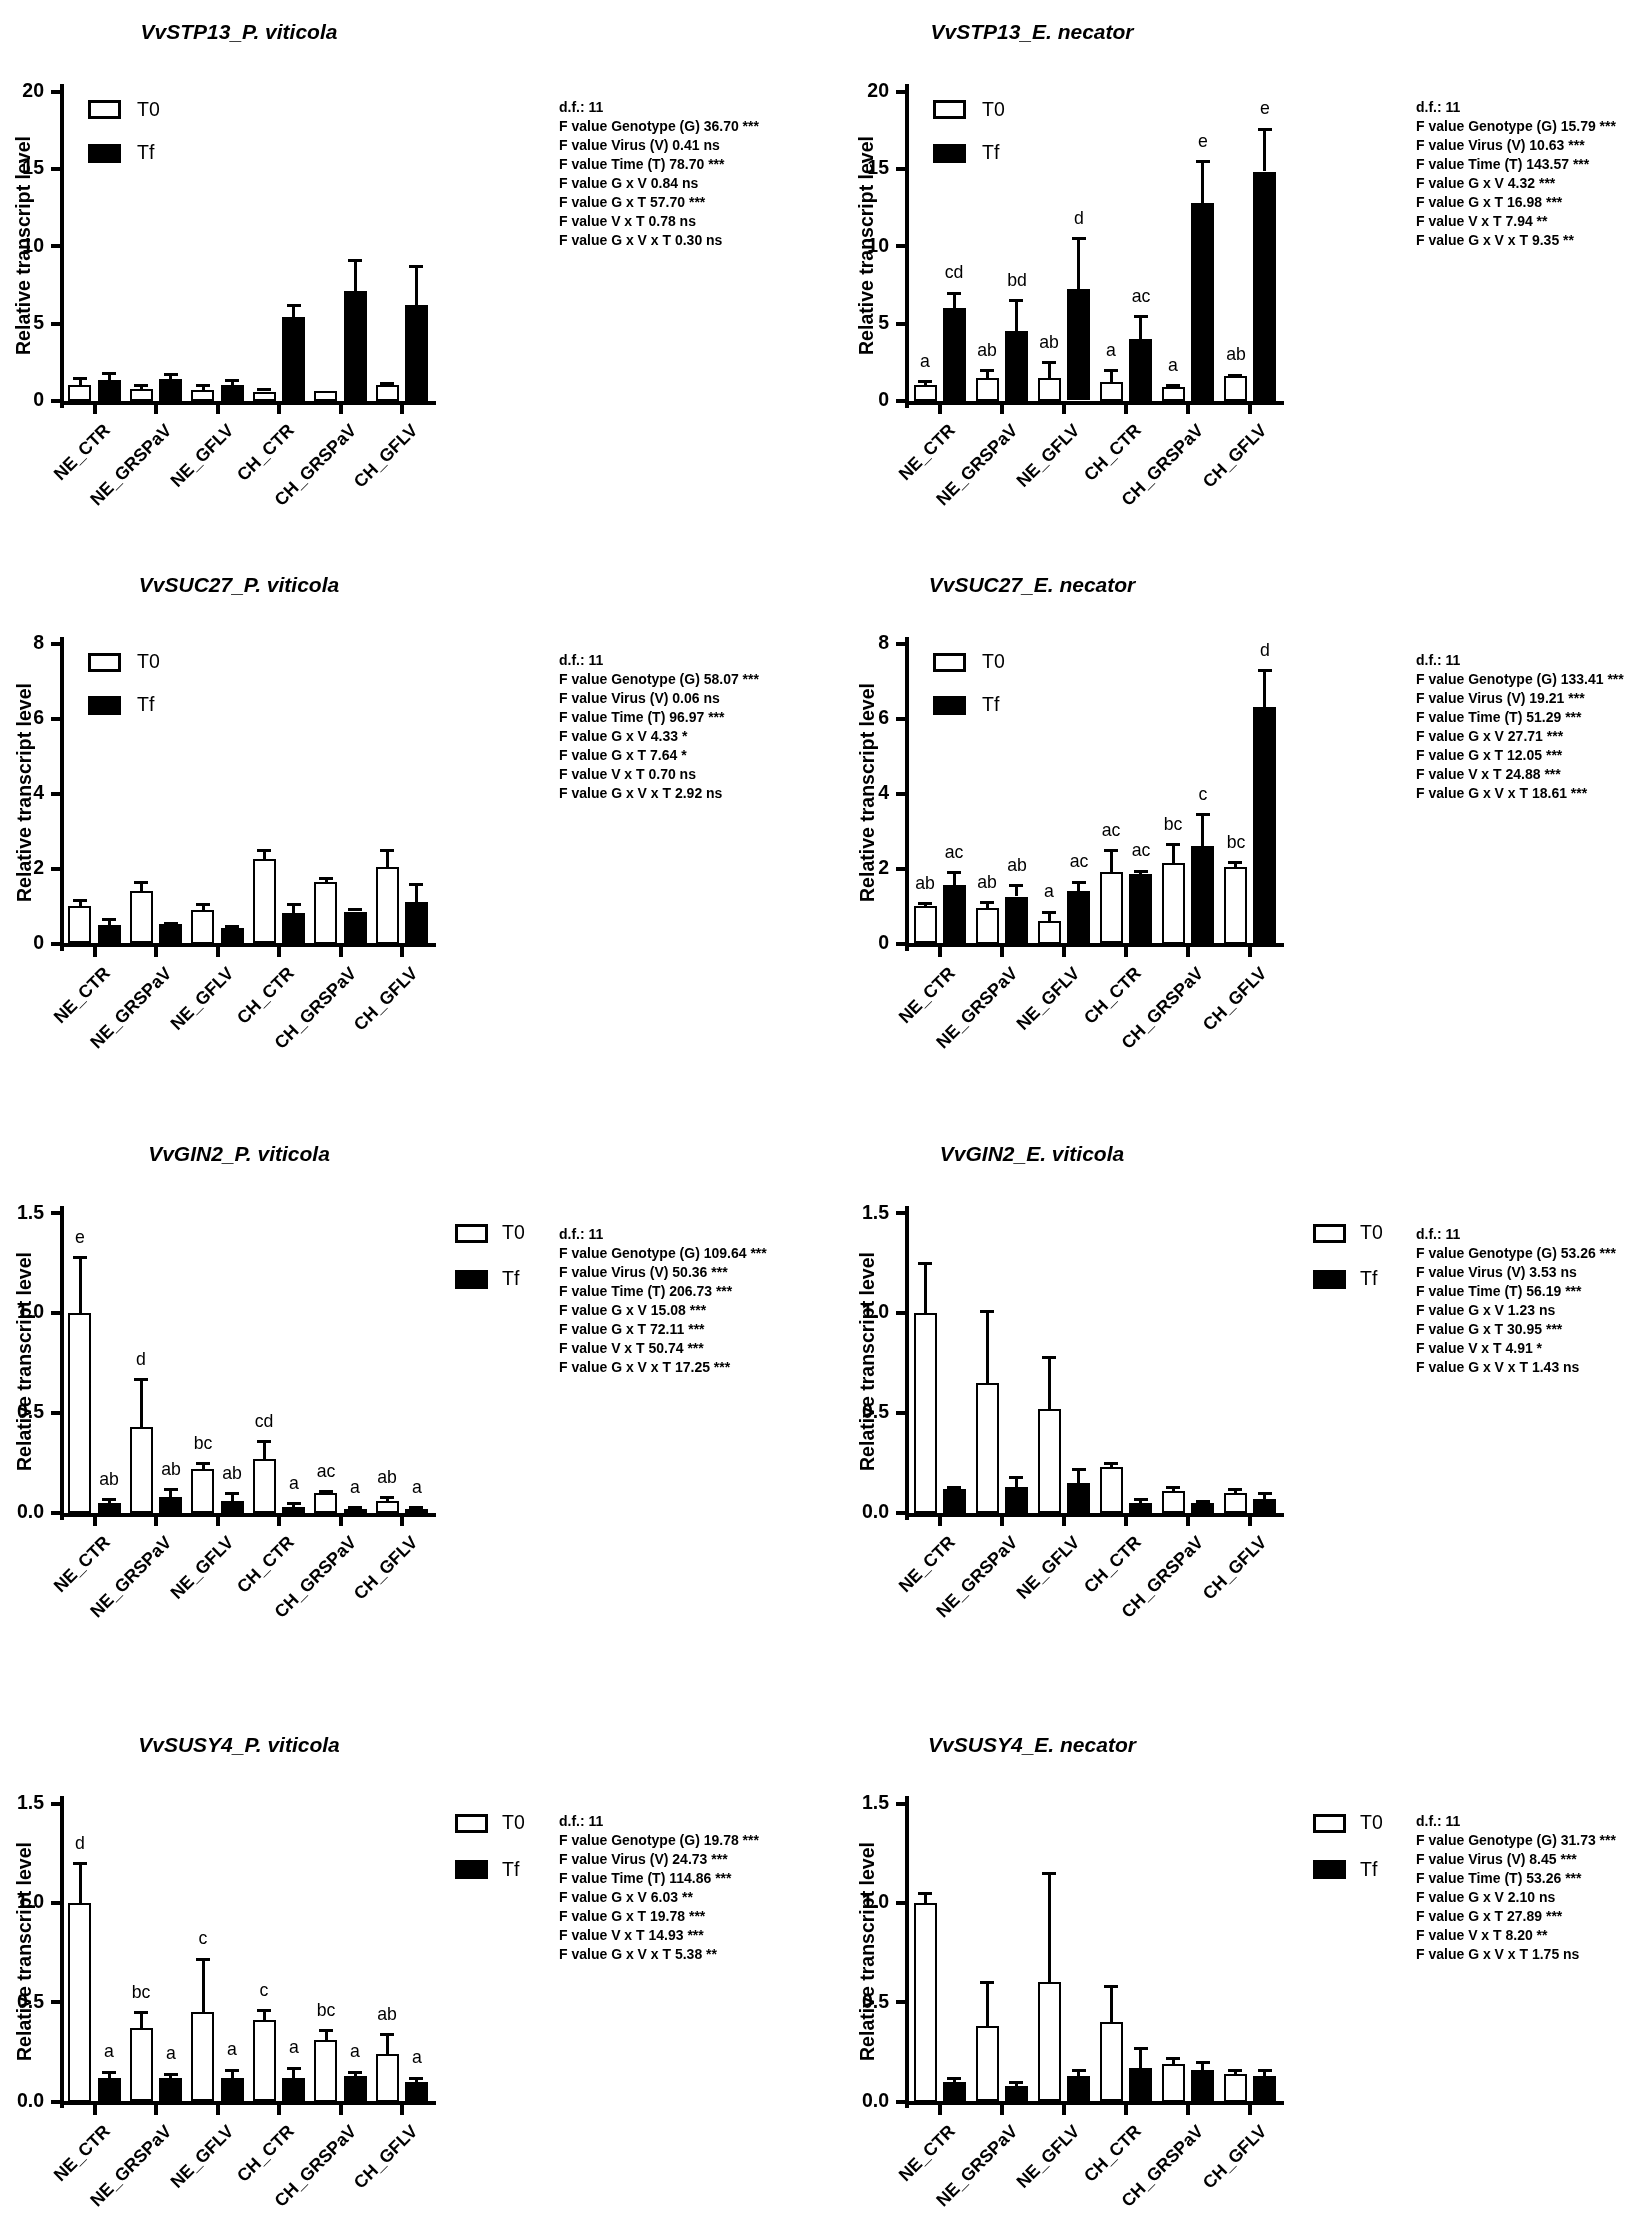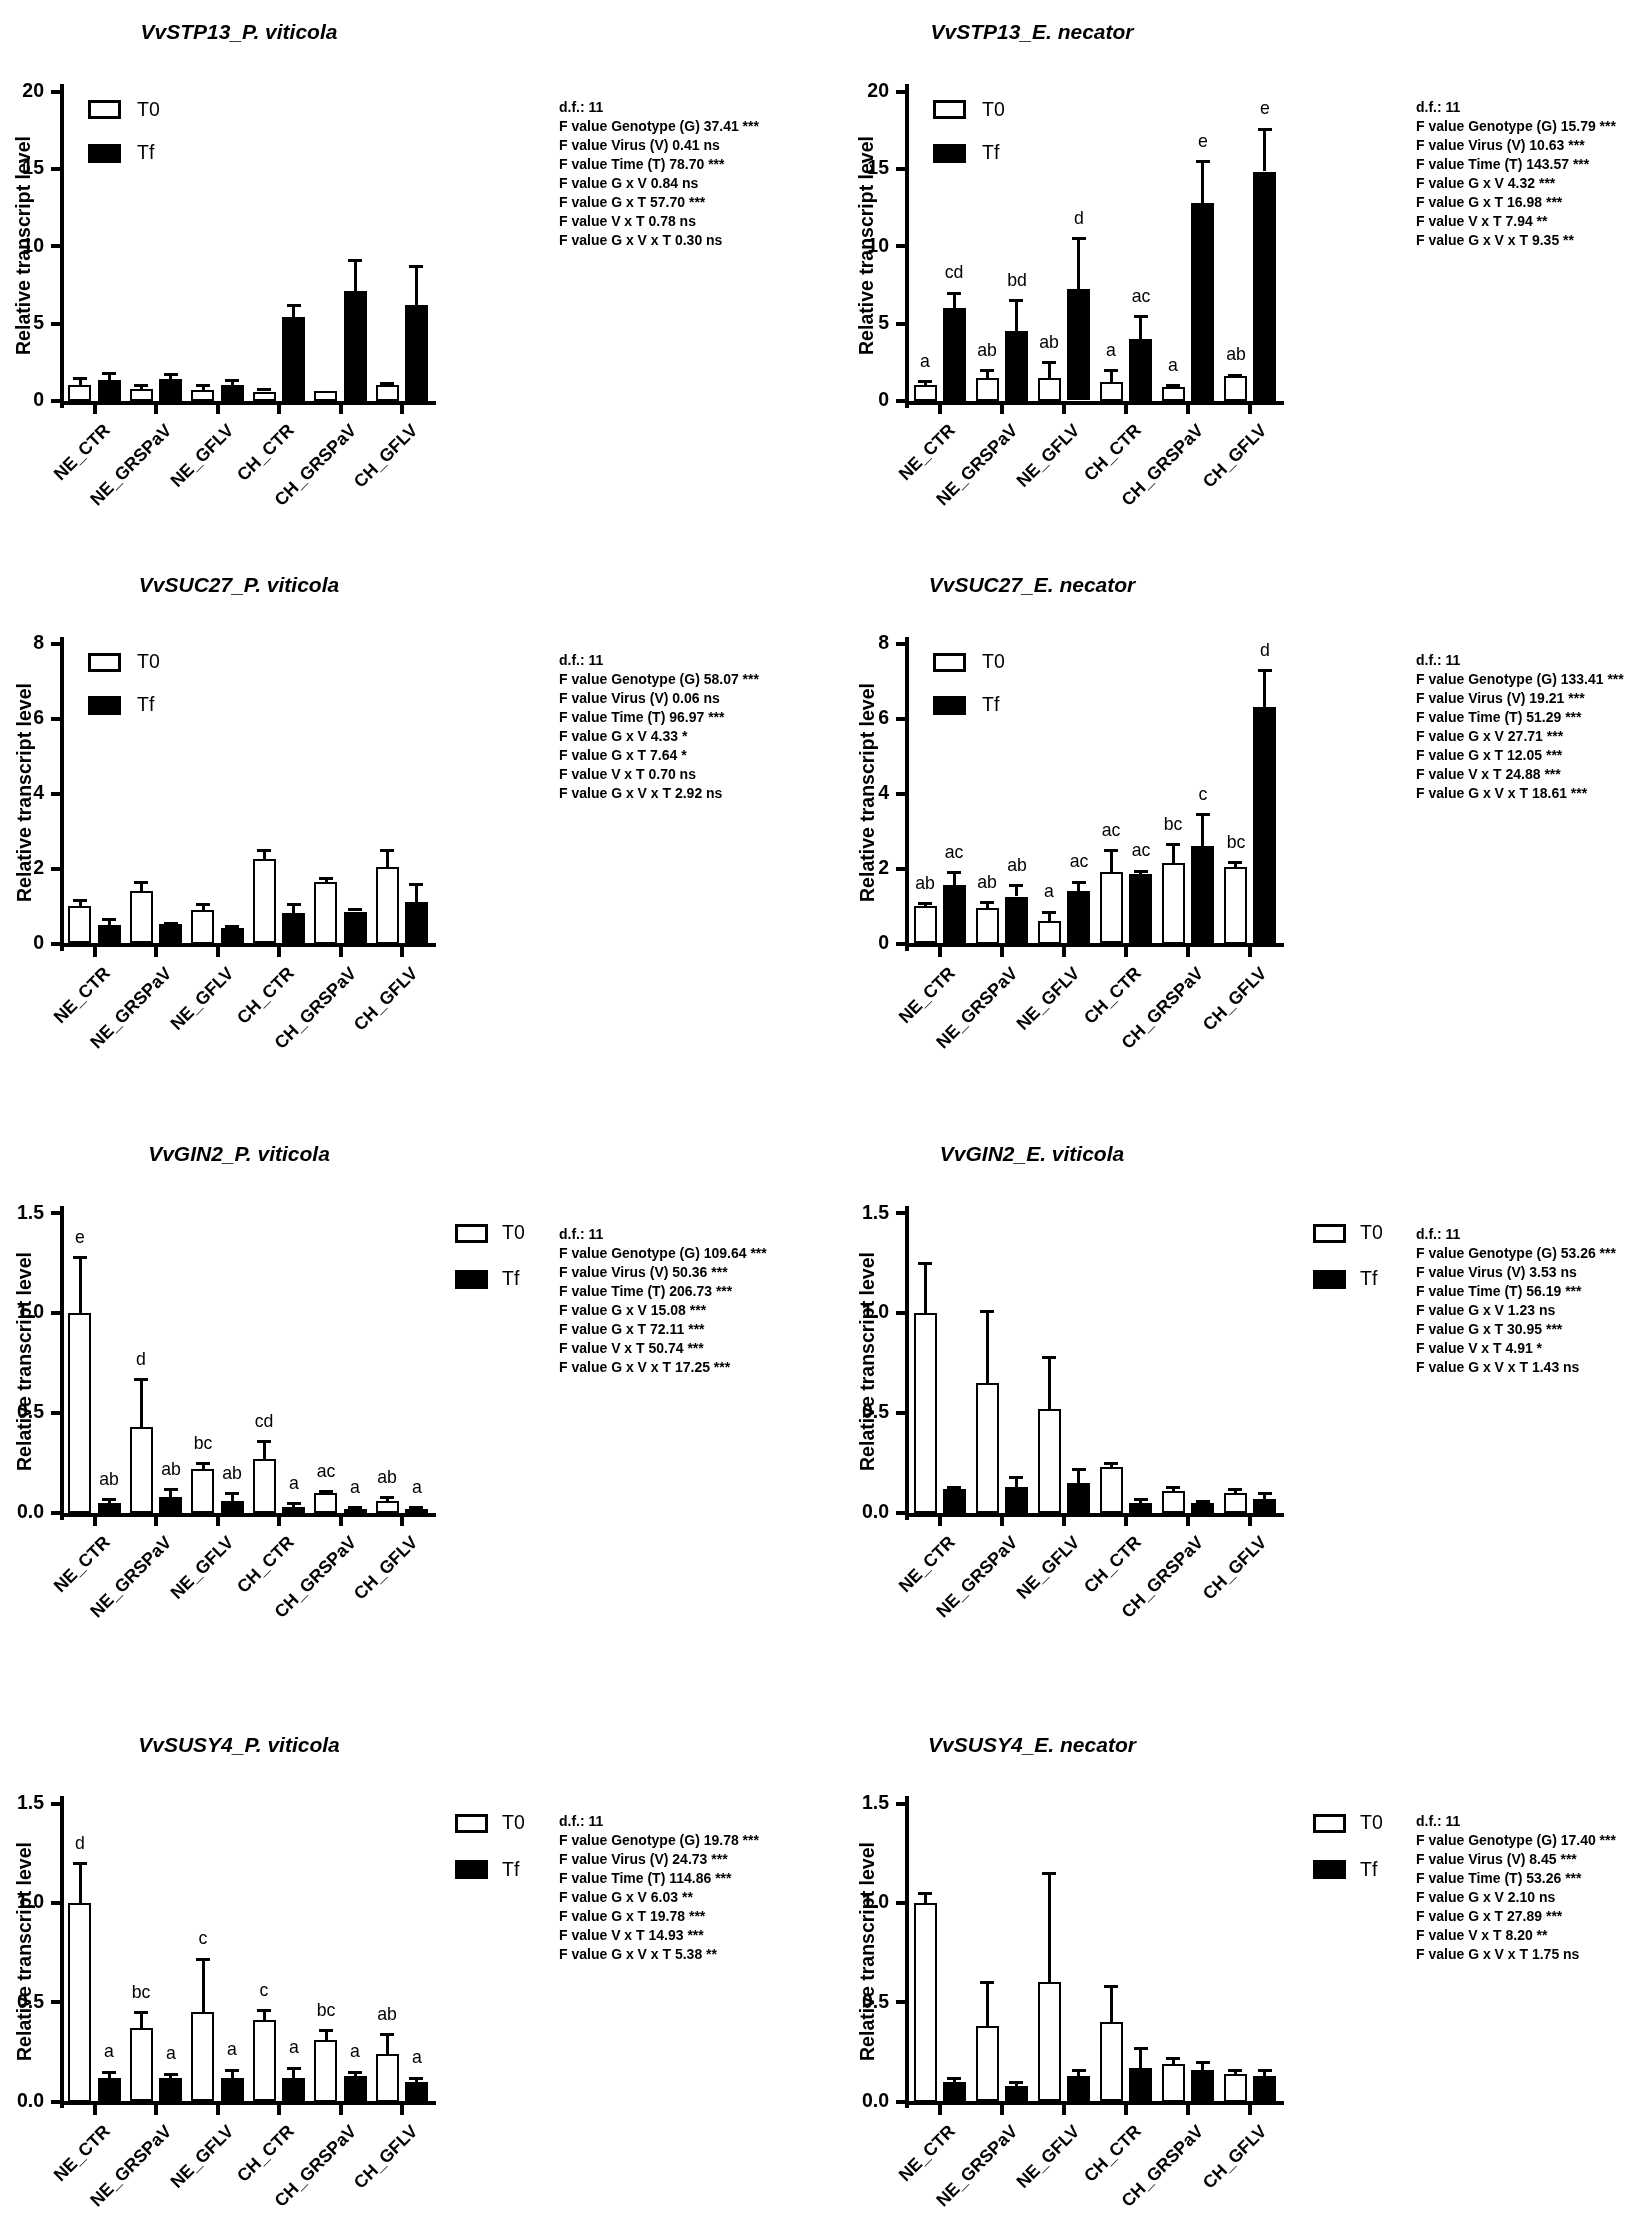--- a/index.html
+++ b/index.html
@@ -98,21 +98,21 @@
       <div class="err" style="left: 380px; top: 366px; width: 14px; height: 2.7px;"></div>
       <div class="bar black" style="left: 405px; top: 289px; width: 23px; height: 96px;"></div>
       <div class="err" style="left: 415px; top: 250px; width: 2.7px; height: 39px;"></div>
       <div class="err" style="left: 409px; top: 249px; width: 14px; height: 2.7px;"></div>
       <div class="bar white" style="left: 88px; top: 84px; width: 33px; height: 18.6px; border-width: 3.5px;"></div>
       <div class="t leg" style="left: 137px; top: 82px;">T0</div>
       <div class="bar black" style="left: 88px; top: 128px; width: 33px; height: 18.6px;"></div>
       <div class="t leg" style="left: 137px; top: 125px;">Tf</div>
       <div class="stats" style="position: absolute; left: 559px; top: 82px;">
         <div>d.f.: 11</div>
-        <div>F value Genotype (G) 37.41 ***</div>
+        <div>F value Genotype (G) 36.70 ***</div>
         <div>F value Virus (V) 0.41 ns</div>
         <div>F value Time (T) 78.70 ***</div>
         <div>F value G x V 0.84 ns</div>
         <div>F value G x T 57.70 ***</div>
         <div>F value V x T 0.78 ns</div>
         <div>F value G x V x T 0.30 ns</div>
       </div>
     </div>
     <div class="panel">
       <div class="t title" style="left: 1032px; top: 3.5px;">VvSTP13_E. necator</div>
@@ -768,21 +768,21 @@
       <div class="err" style="left: 1228px; top: 2053px; width: 14px; height: 2.7px;"></div>
       <div class="bar black" style="left: 1253px; top: 2060px; width: 23px; height: 26px;"></div>
       <div class="err" style="left: 1263px; top: 2054px; width: 2.7px; height: 6px;"></div>
       <div class="err" style="left: 1258px; top: 2053px; width: 14px; height: 2.7px;"></div>
       <div class="bar white" style="left: 1313px; top: 1798px; width: 33px; height: 18.6px; border-width: 3.5px;"></div>
       <div class="t leg" style="left: 1360px; top: 1795px;">T0</div>
       <div class="bar black" style="left: 1313px; top: 1844px; width: 33px; height: 18.6px;"></div>
       <div class="t leg" style="left: 1360px; top: 1842px;">Tf</div>
       <div class="stats" style="position: absolute; left: 1416px; top: 1796px;">
         <div>d.f.: 11</div>
-        <div>F value Genotype (G) 17.40 ***</div>
+        <div>F value Genotype (G) 31.73 ***</div>
         <div>F value Virus (V) 8.45 ***</div>
         <div>F value Time (T) 53.26 ***</div>
         <div>F value G x V 2.10 ns</div>
         <div>F value G x T 27.89 ***</div>
         <div>F value V x T 8.20 **</div>
         <div>F value G x V x T 1.75 ns</div>
       </div>
     </div>
   </div>
 

